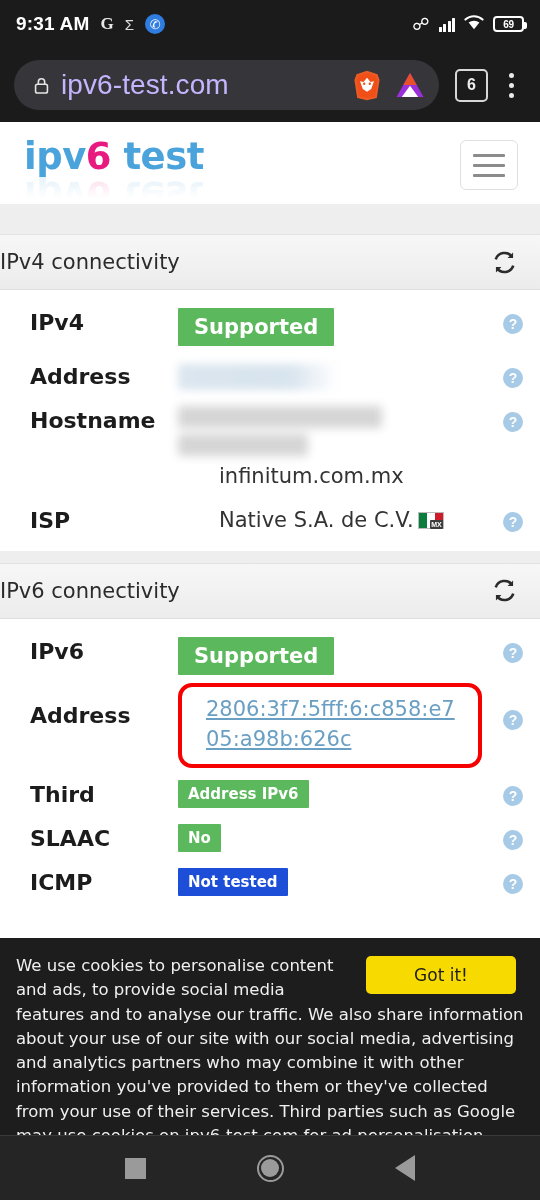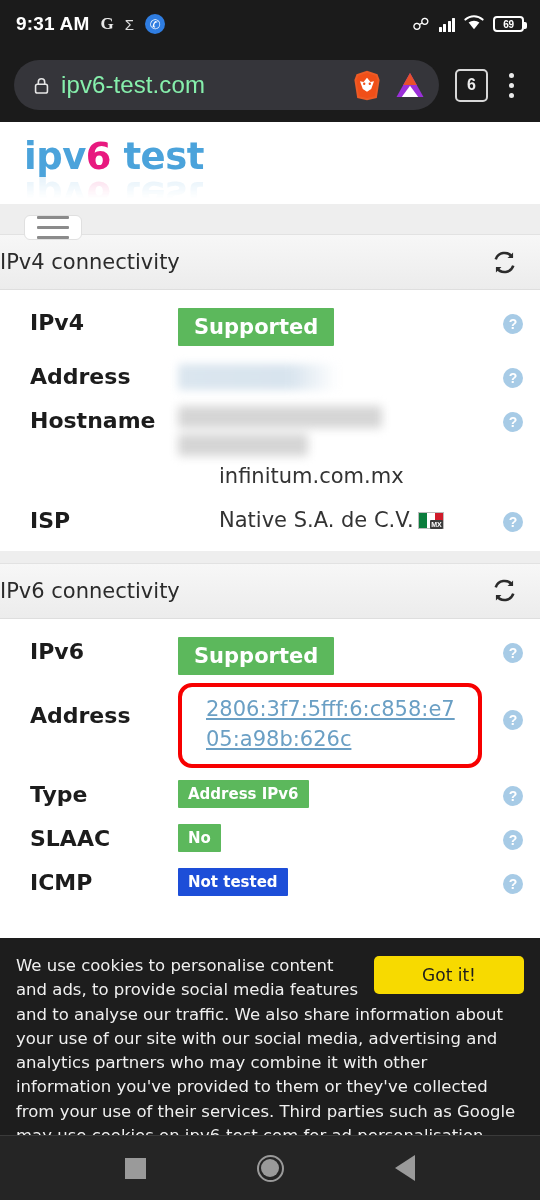--- a/index.html
+++ b/index.html
@@ -60,21 +60,21 @@
     display:flex; align-items:center;
     padding:0 12px 0 14px; gap:6px;
   }
   .urlbar{
     flex:1; height:50px; background:#35353a; border-radius:25px;
     display:flex; align-items:center; padding:0 14px 0 18px; gap:10px;
     min-width:0;
   }
   .lock-icon{ width:19px;height:19px; flex:0 0 auto; }
   .url-text{
-    flex:1; color:#86efac; font-size:24px; white-space:nowrap;
+    flex:1; color:#c4b5fd; font-size:28px; white-space:nowrap;
     overflow:hidden; text-overflow:ellipsis; letter-spacing:.1px;
   }
   .brave-icon{ width:28px;height:31px;flex:0 0 auto; }
   .bat-icon{ width:30px;height:28px;flex:0 0 auto; margin-left:4px;}
   .tabcount{
     width:33px;height:33px;border:2.3px solid #d8d8d8;border-radius:5px;
     display:flex;align-items:center;justify-content:center;
     color:#ededed;font-size:16px;font-weight:600;flex:0 0 auto;margin-left:10px;
   }
   .kebab{ width:34px;height:40px; display:flex;flex-direction:column;
@@ -85,21 +85,20 @@
   #page{
     position:absolute; top:122px; left:0; width:540px; height:1013px;
     background:#ffffff; overflow:hidden;
   }
 
   
   .site-header{
     height:82px; background:#fff; display:flex; align-items:flex-start;
     justify-content:space-between; padding:16px 22px 0 24px;
     position:relative;
-    flex-direction:column;
   }
   .logo-wrap{ position:relative; }
   .logo{
     font-size:37px; font-weight:bold; letter-spacing:-.5px;
     color:#4ba3db; line-height:1;
     font-family:"DejaVu Sans", sans-serif;
   }
   .logo .six{ color:#e8197f; }
   .logo-reflect{
     font-size:37px; font-weight:bold; letter-spacing:-.5px;
@@ -200,21 +199,21 @@
     font-size:16.5px; line-height:1.47; color:#f0f0f0;
     font-family:"DejaVu Sans", sans-serif;
   }
   .gotit{
     flex:0 0 auto; background:#f7da00; color:#1d1d1d;
     border:none; border-radius:5px; padding:0 20px; height:38px;
     font-size:17px; font-family:"DejaVu Sans", sans-serif;
     margin-top:4px; margin-right:4px; cursor:pointer;
     width:150px;
   }
-  .cookie-float{ float:right; margin:2px 0 2px 14px; }
+  .cookie-float{ float:right; margin:2px 8px 2px 14px; }
 
   
   #nav-bar{
     position:absolute; left:0; bottom:0; width:540px; height:65px;
     background:#252525; border-top:1px solid #3a3a3a;
     display:flex; align-items:center; justify-content:space-around;
     padding:0 70px;
   }
   .nav-recents{ width:21px;height:21px;background:#9a9a9a; }
   .nav-home{
@@ -408,21 +407,21 @@
       </div>
       <div class="row-help" style="padding-top:28px">
         <svg class="help-ico" viewBox="0 0 22 22">
           <circle cx="11" cy="11" r="10" fill="#a7cbe6"></circle>
           <text x="11" y="16" font-size="14" font-weight="bold" text-anchor="middle" fill="#ffffff" font-family="Liberation Sans, sans-serif">?</text>
         </svg>
       </div>
     </div>
 
     <div class="row">
-      <div class="row-label">Type</div>
+      <div class="row-label">Third</div>
       <div class="row-value">
         <span class="badge small green">Address IPv6</span>
       </div>
       <div class="row-help">
         <svg class="help-ico" viewBox="0 0 22 22">
           <circle cx="11" cy="11" r="10" fill="#a7cbe6"></circle>
           <text x="11" y="16" font-size="14" font-weight="bold" text-anchor="middle" fill="#ffffff" font-family="Liberation Sans, sans-serif">?</text>
         </svg>
       </div>
     </div>

